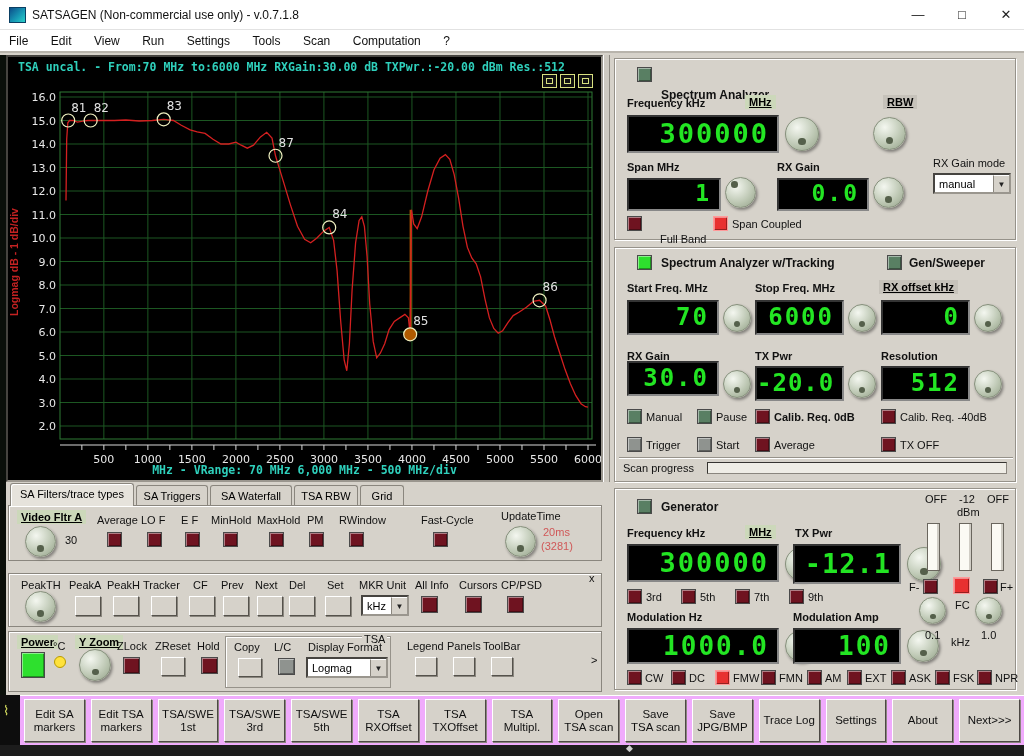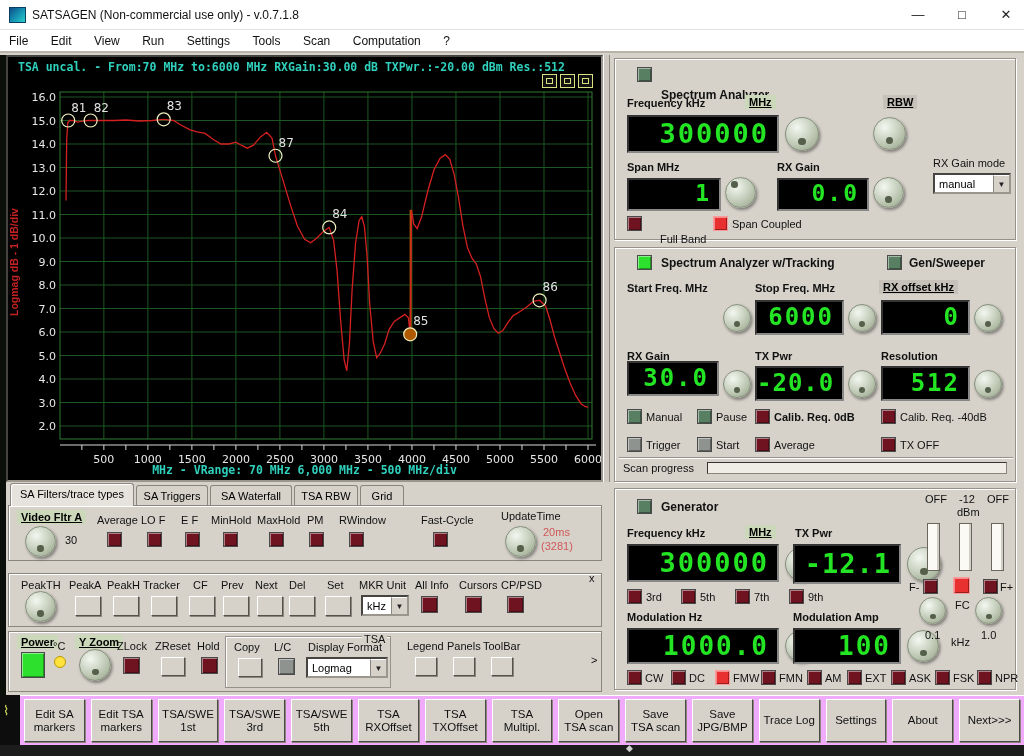--- a/index.html
+++ b/index.html
@@ -213,20 +213,21 @@
   </div>
 
   <div class="abs grp" style="left:614px;top:247px;width:402px;height:235px;">
     <span class="abs ck gn" style="left:22px;top:7px;"></span>
     <span class="abs lbl" style="left:46px;top:8px;font-size:12px;">Spectrum Analyzer w/Tracking</span>
     <span class="abs ck sg" style="left:272px;top:7px;"></span>
     <span class="abs lbl" style="left:294px;top:8px;font-size:12px;">Gen/Sweeper</span>
     <span class="abs lbl" style="left:12px;top:34px;">Start Freq. MHz</span>
     <span class="abs lbl" style="left:140px;top:34px;">Stop Freq. MHz</span>
     <span class="abs hotg" style="left:264px;top:32px;">RX offset kHz</span>
+    <div class="abs led7" style="left:12px;top:52px;width:92px;height:35px;font-size:24px;line-height:30px;">70</div>
     <div class="abs knob" style="left:108px;top:56px;width:28px;height:28px;"></div>
     <div class="abs led7" style="left:140px;top:52px;width:89px;height:35px;font-size:24px;line-height:30px;">6000</div>
     <div class="abs knob" style="left:233px;top:56px;width:28px;height:28px;"></div>
     <div class="abs led7" style="left:266px;top:52px;width:89px;height:35px;font-size:24px;line-height:30px;">0</div>
     <div class="abs knob" style="left:359px;top:56px;width:28px;height:28px;"></div>
     <span class="abs lbl" style="left:12px;top:102px;">RX Gain</span>
     <span class="abs lbl" style="left:140px;top:102px;">TX Pwr</span>
     <span class="abs lbl" style="left:266px;top:102px;">Resolution</span>
     <div class="abs led7" style="left:12px;top:113px;width:92px;height:35px;font-size:24px;line-height:30px;">30.0</div>
     <div class="abs knob" style="left:108px;top:122px;width:28px;height:28px;"></div>

